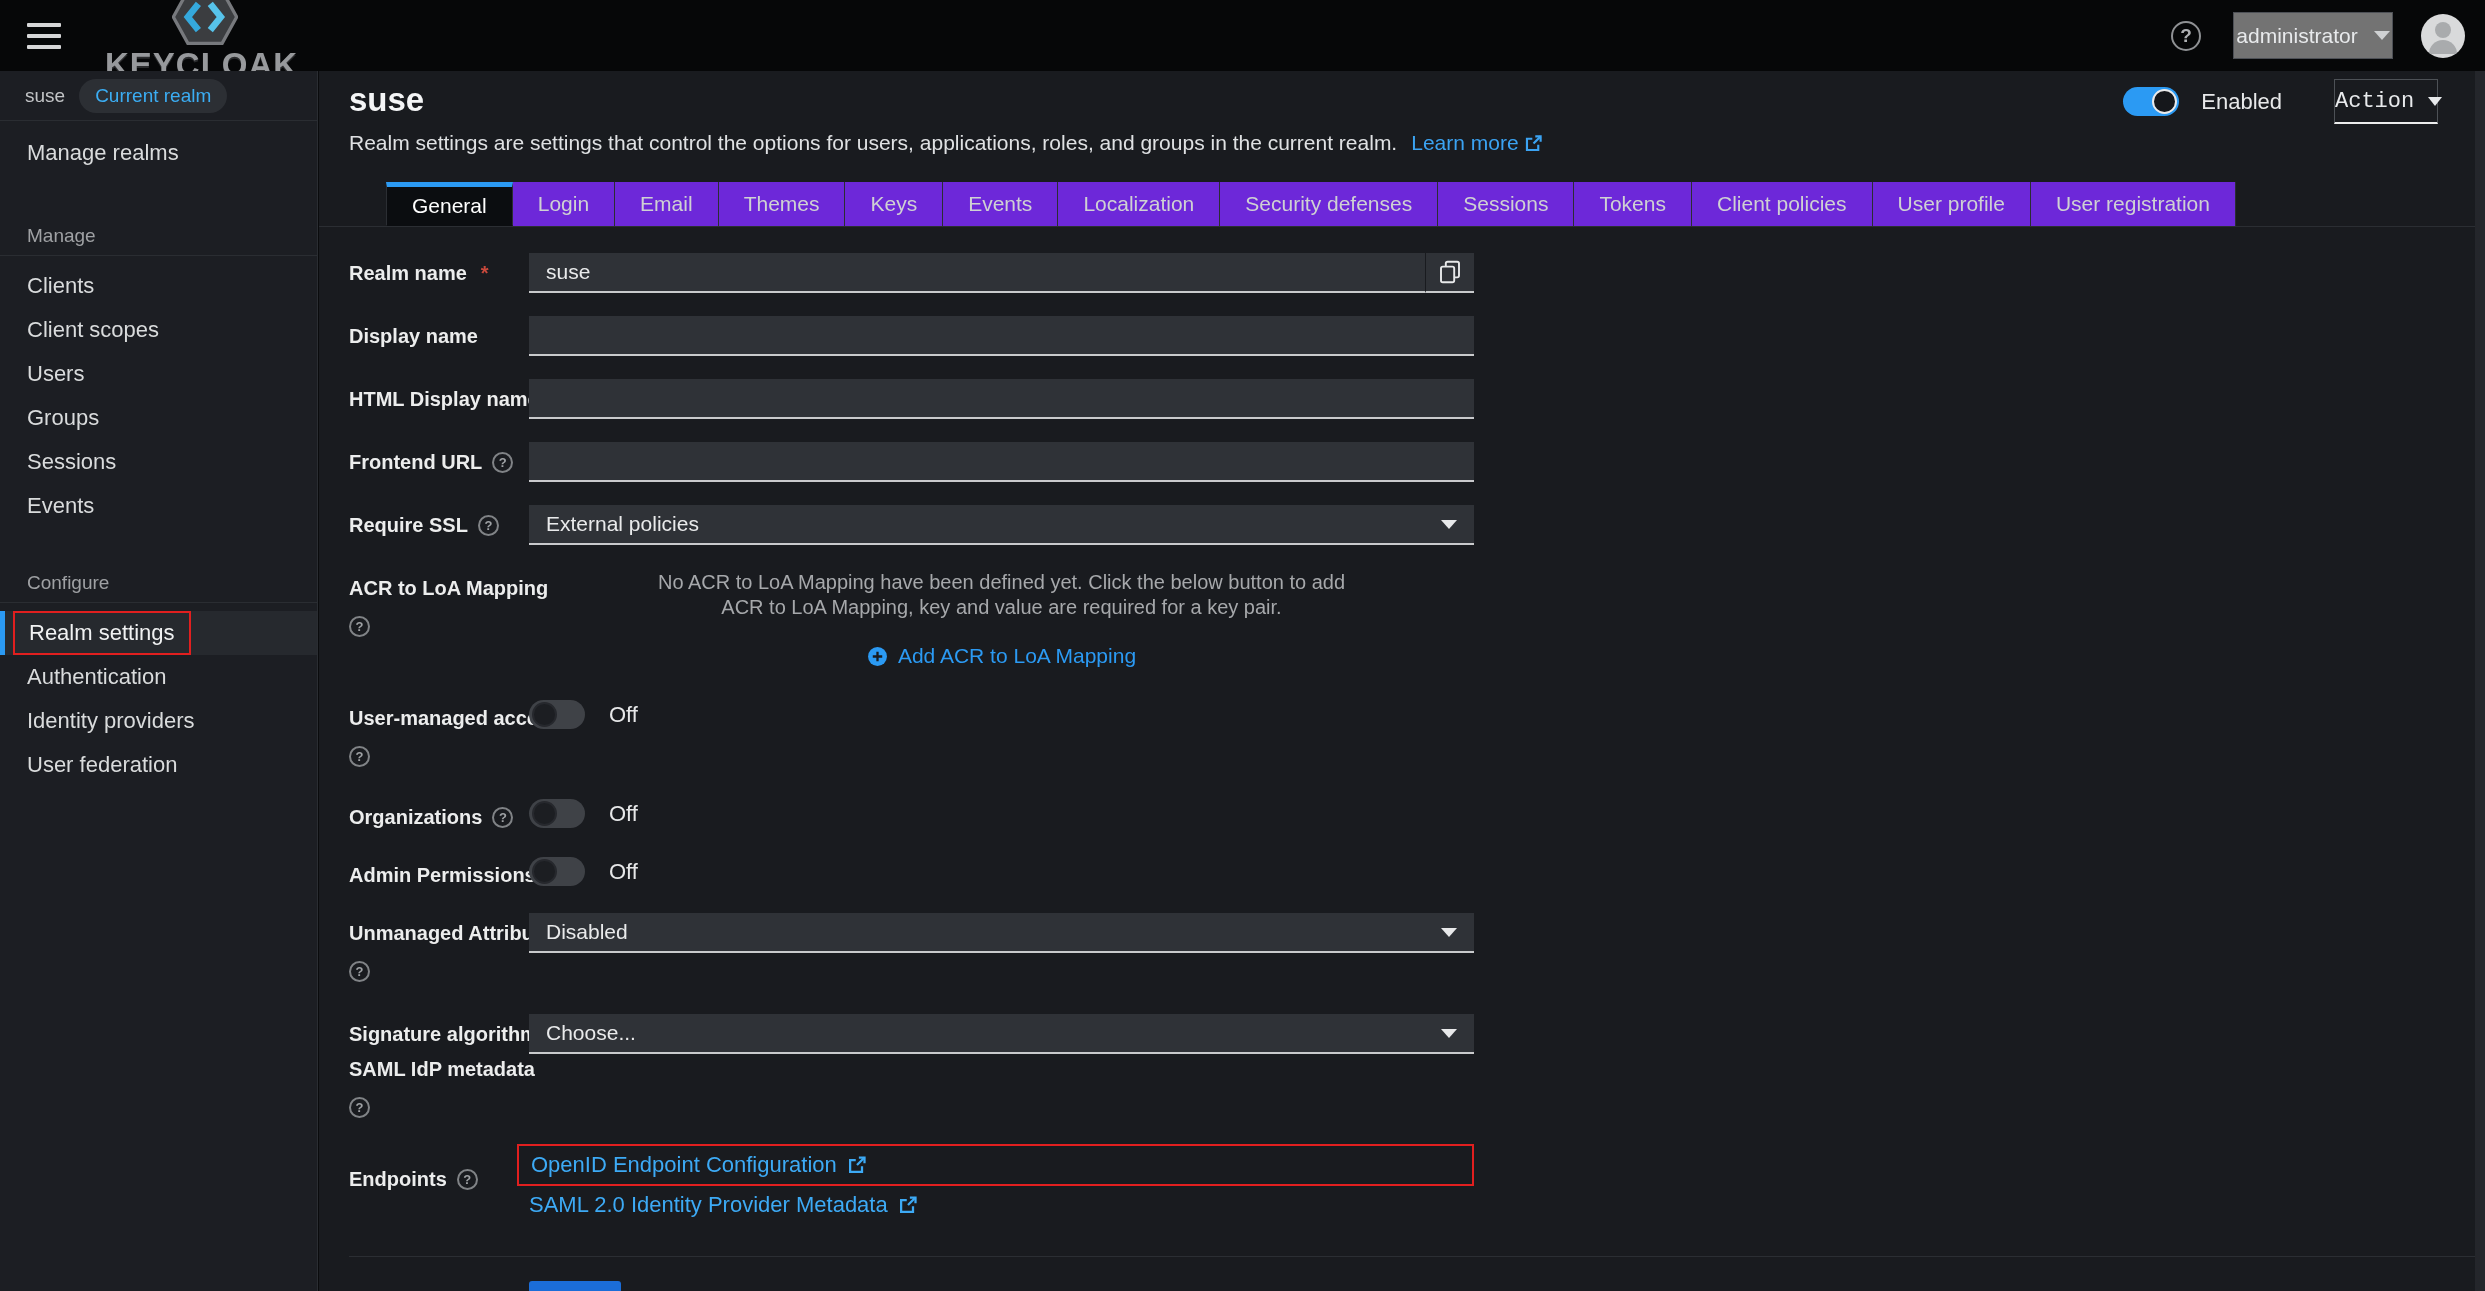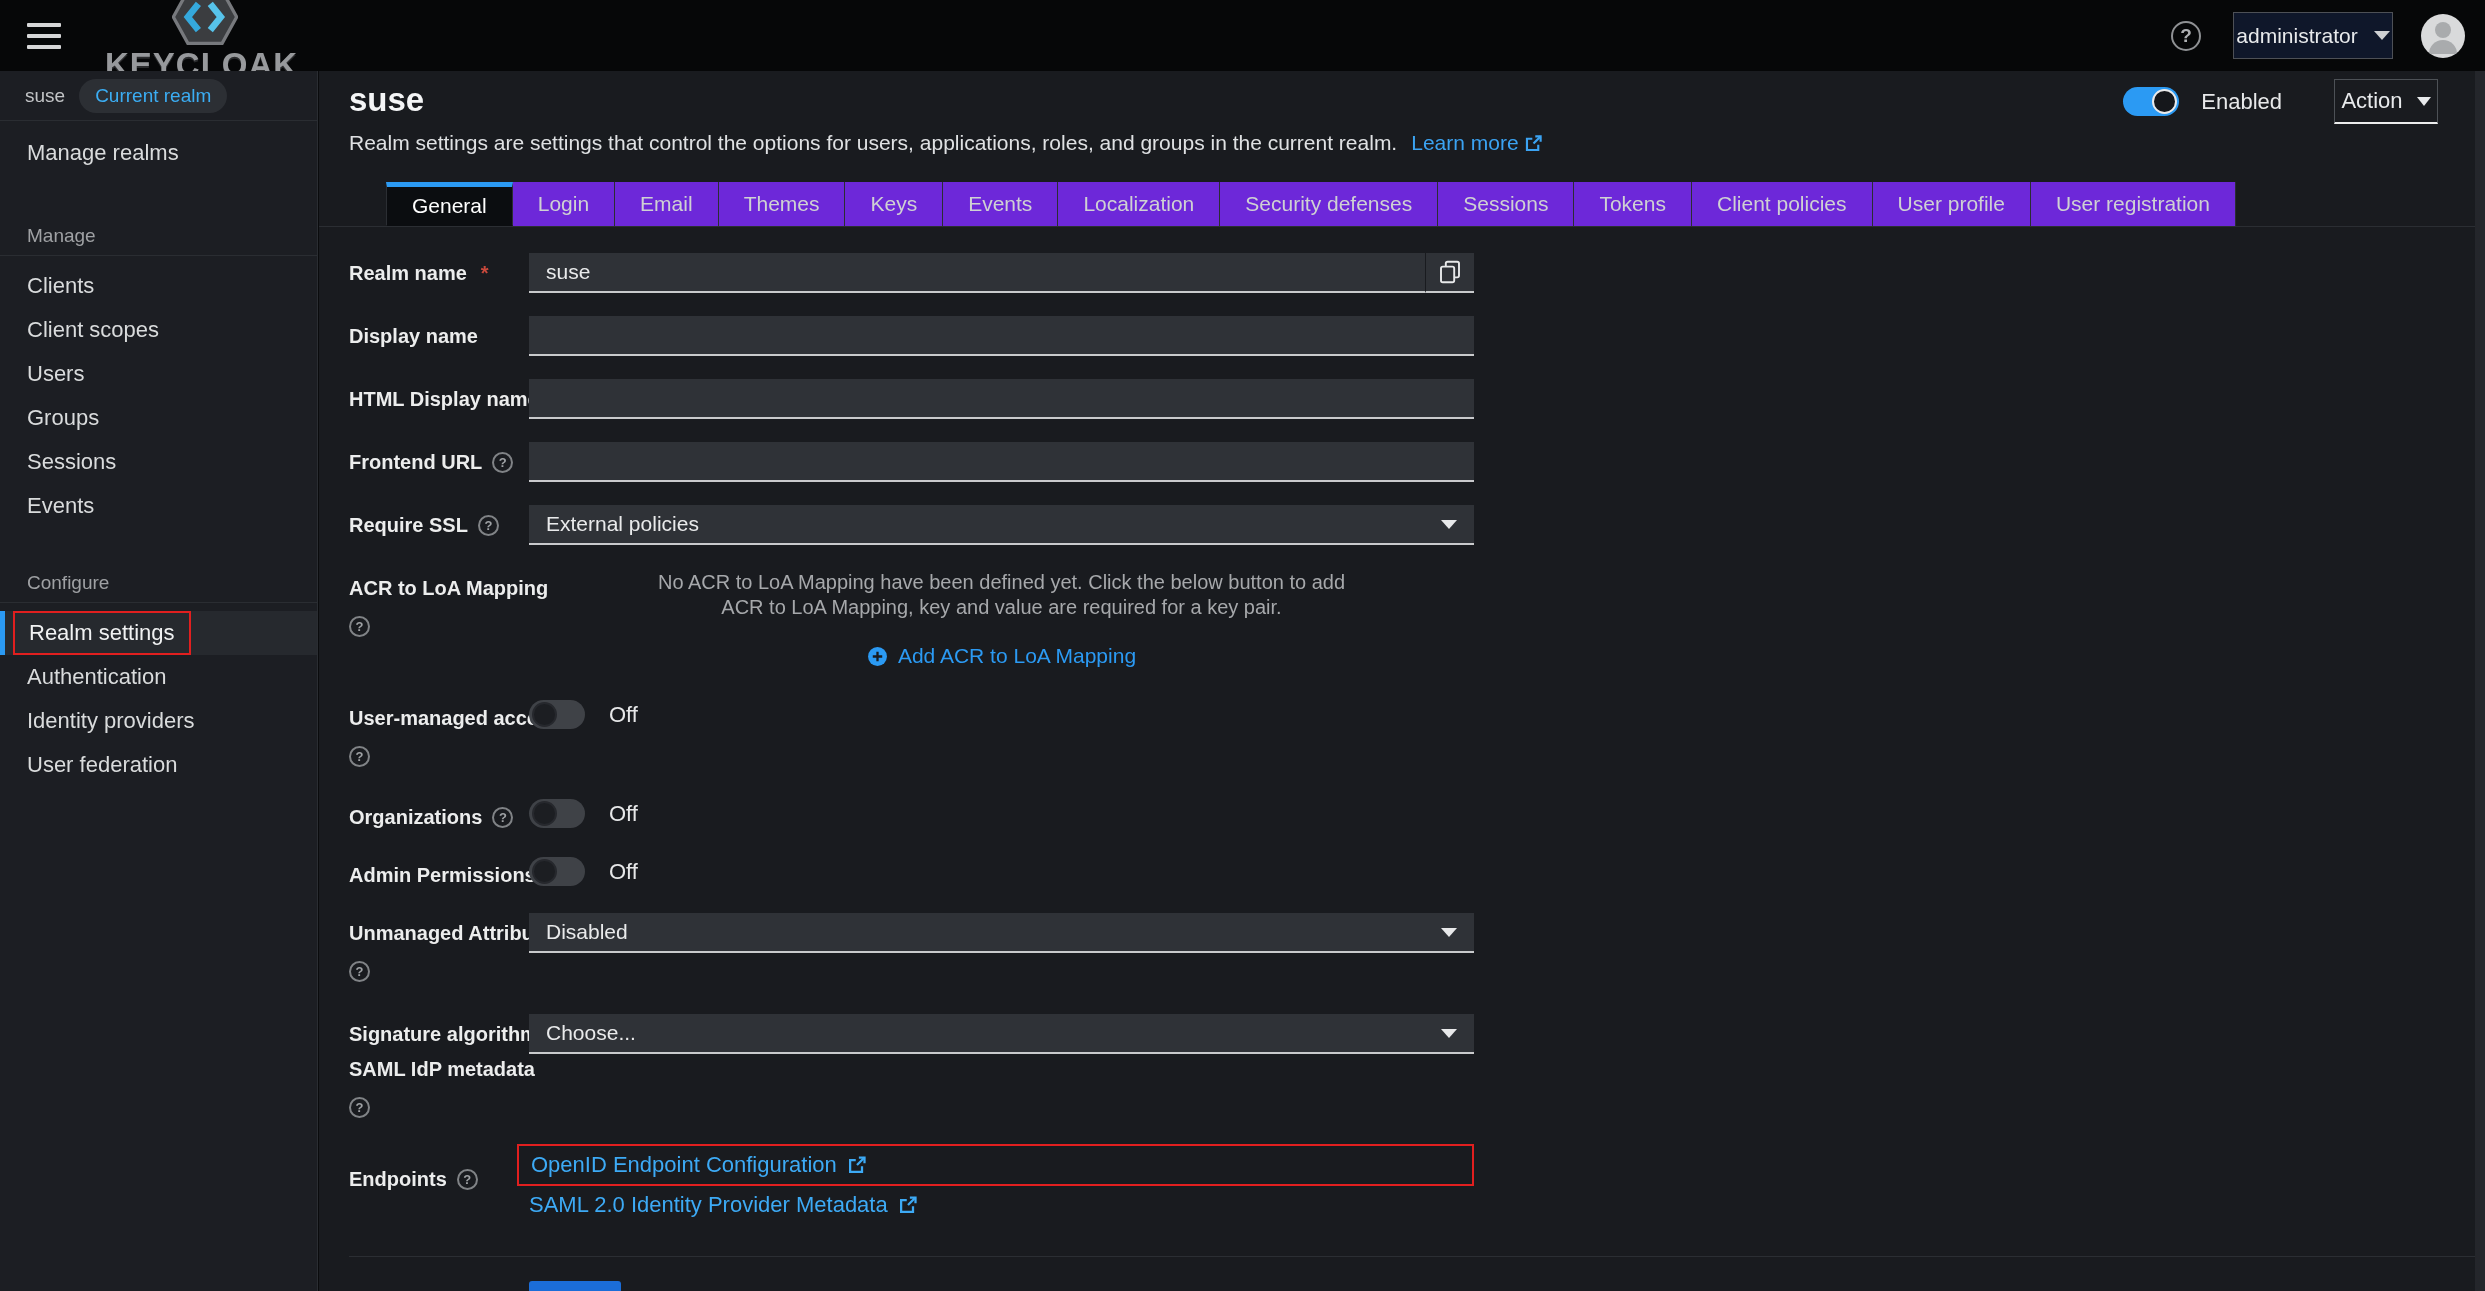--- a/index.html
+++ b/index.html
@@ -11,21 +11,21 @@
     justify-content:center; gap:7px; cursor:pointer; }
   .hamburger i { display:block; width:34px; height:4px; background:#d6d7d8; border-radius:1px; }
   .brand { display:flex; align-items:center; margin-left:38px;flex-direction:column; }
   .brand-text { font-size:33px; font-weight:700; letter-spacing:1px; color:#97999c;
     margin-left:-6px; text-shadow:0 2px 0 #2a2b2d; }
   .mast-right { position:absolute; right:0; top:0; height:71px; display:flex; align-items:center; }
   .help-circle { width:30px; height:30px; border:2px solid #8f9194; border-radius:50%;
     color:#aeb0b3; font-size:19px; font-weight:700; display:flex; align-items:center;
     justify-content:center; }
   .mast-help { margin-right:32px; }
-  .user-menu { width:160px; height:47px; border:1px solid #4d5056; background:#0f172a;
+  .user-menu { width:160px; height:47px; border:1px solid #4d5056; background:#737373;
     display:flex; align-items:center; justify-content:center; gap:16px; color:#e8eaec;
     font-size:21px; margin-right:28px; cursor:pointer; }
   .caret { width:0; height:0; border-left:8px solid transparent; border-right:8px solid transparent;
     border-top:9px solid #cfd1d3; }
   .avatar { width:44px; height:44px; border-radius:50%; background:#d9dadb; margin-right:20px;
     overflow:hidden; display:flex; align-items:center; justify-content:center; }
 
   .sidebar { position:absolute; left:0; top:71px; width:318px; height:1220px; background:#1c1e23;
     border-right:1px solid #2a2d32; }
   .realm-row { height:50px; display:flex; align-items:center; padding-left:25px;
@@ -50,22 +50,22 @@
   .learn-more { color:#3ba3f2; margin-left:14px; cursor:pointer; }
   .head-controls { position:absolute; top:8px; right:47px; display:flex; align-items:center; }
   .switch { width:56px; height:29px; border-radius:15px; position:relative; cursor:pointer; }
   .switch.on { background:#2b9af3; }
   .switch.off { background:#3f4247; }
   .switch .knob { position:absolute; top:2px; width:25px; height:25px; border-radius:50%; }
   .switch.on .knob { right:2px; background:#15171b; border:2px solid #e9eaeb; }
   .switch.off .knob { left:3px; background:#1c1e22; border:2px solid #26282d; }
   .enabled-lbl { color:#e8e9ea; font-size:22px; margin:0 52px 0 22px; }
   .action-btn { width:104px; height:45px; border:1px solid #4d5156; border-bottom:2px solid #eceded;
-    display:flex; align-items:center; justify-content:center; gap:14px; color:#e8eaec;
-    font-size:22px; cursor:pointer; }
+    display:flex; align-items:center; justify-content:space-between; gap:14px; color:#e8eaec;
+    font-size:22px; cursor:pointer;font-family:Liberation Mono, monospace; }
   .action-btn .caret { border-top-color:#e8eaec; border-left-width:7px; border-right-width:7px; }
 
   .tabs-row { margin-top:27px; border-bottom:1px solid #2b2e33; display:flex; padding-left:67px; }
   .tab { height:44px; background:#6d28d9; border-right:1px solid #2b2e33; color:#cfd1d3;
     font-size:21px; display:flex; align-items:center; padding:0 25px; cursor:pointer; }
   .tab:first-child { border-left:1px solid #2b2e33;padding-left:25px; }
   .tab.active { background:#0b0d10; color:#ffffff; border-top:5px solid #2b9af3;
     margin-bottom:-1px; border-bottom:1px solid #0b0d10; }
 
   .form { padding:26px 0 0 30px; }

